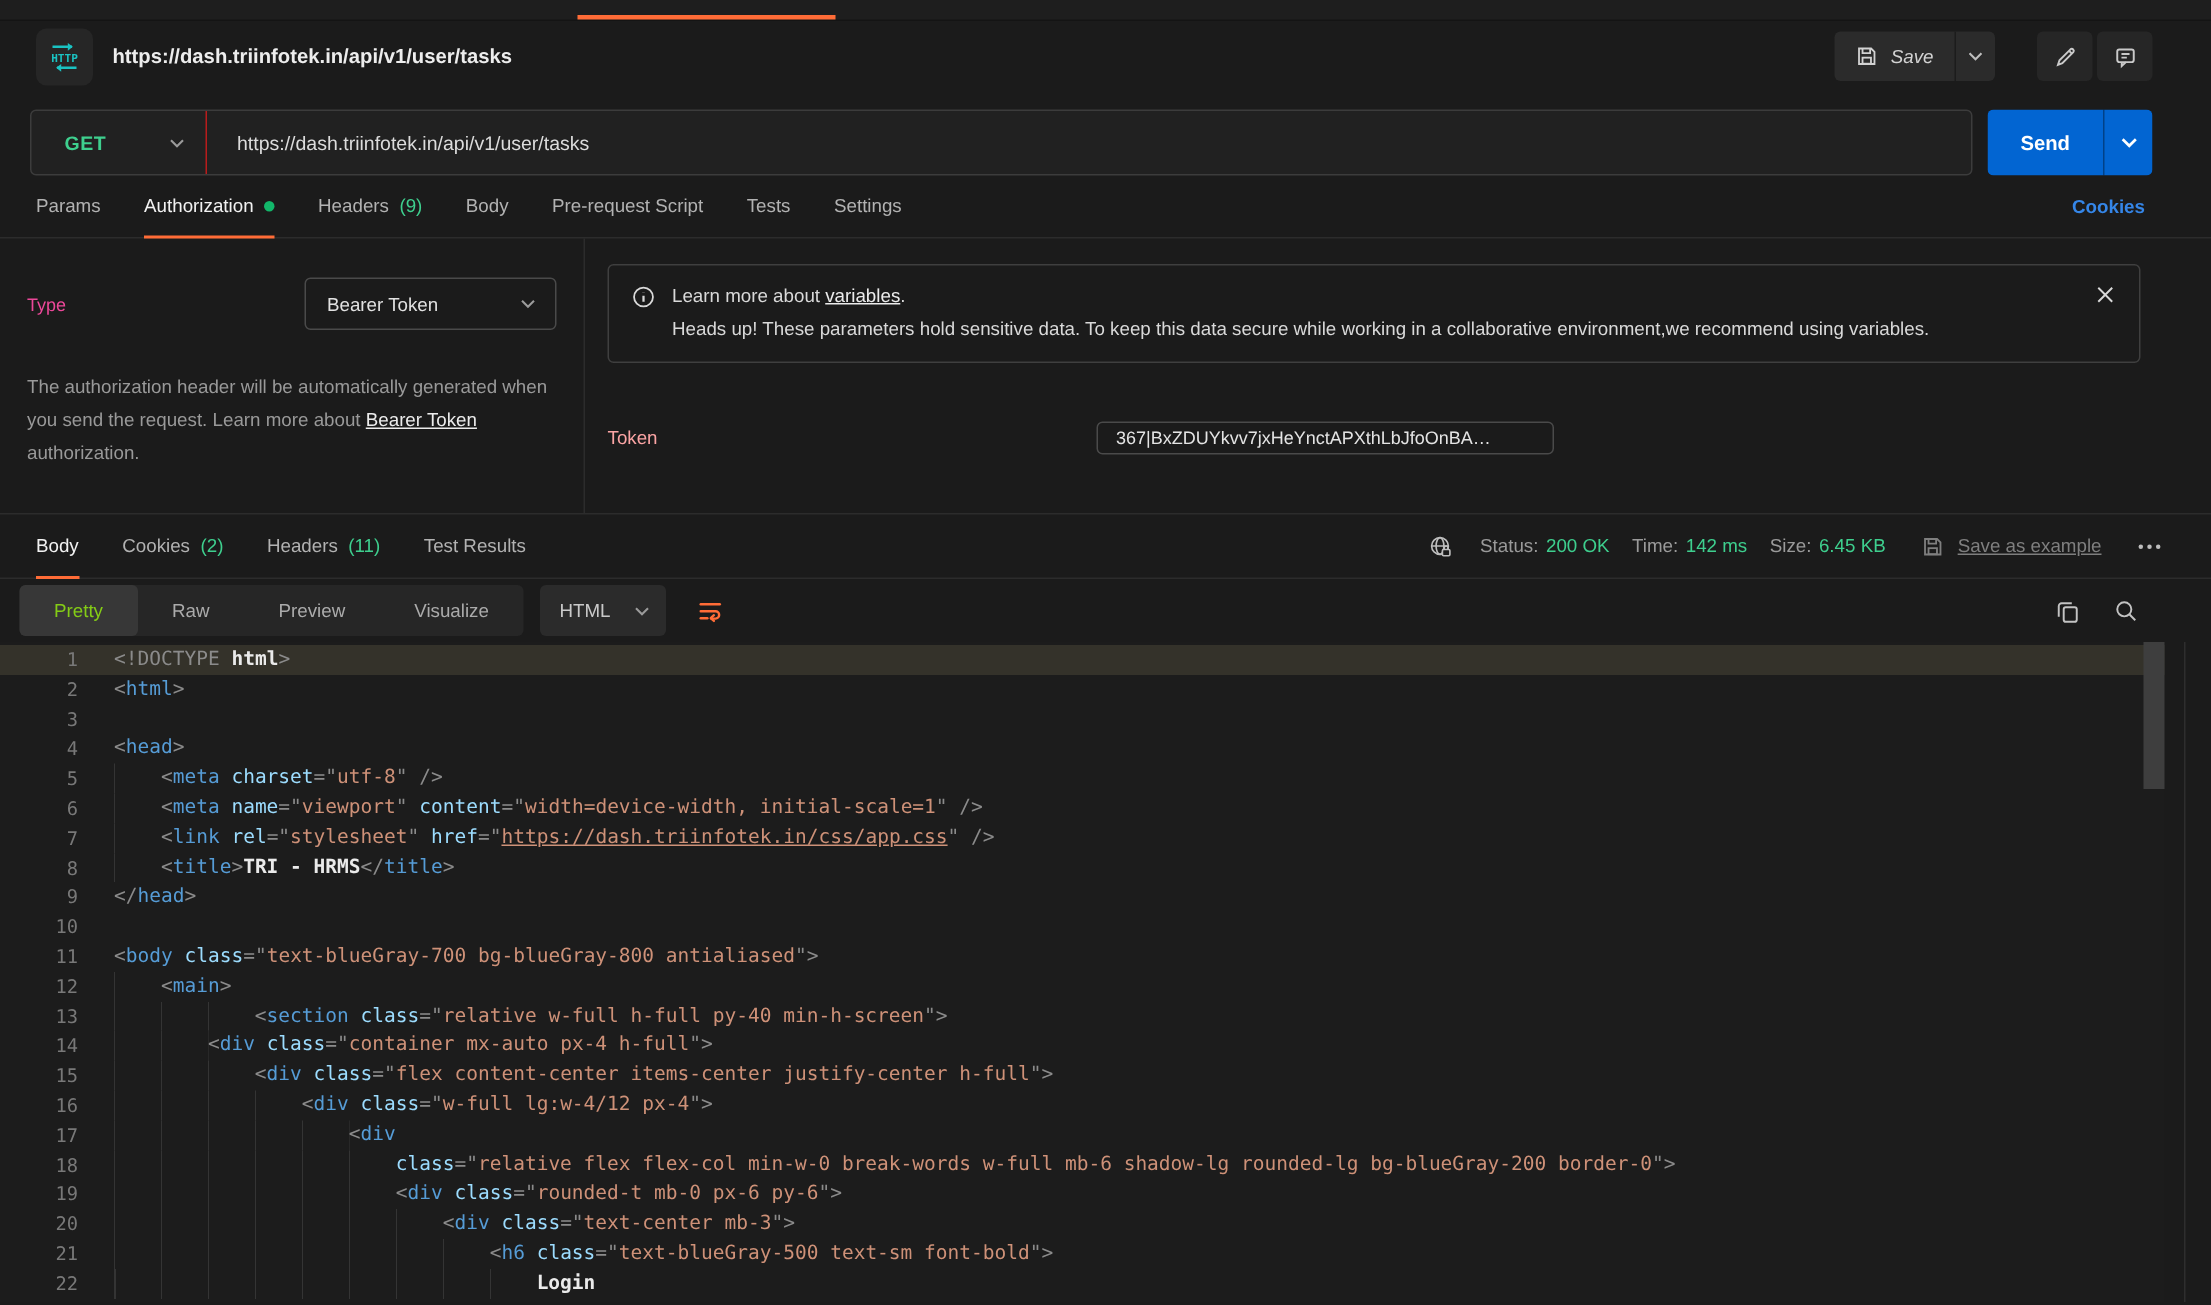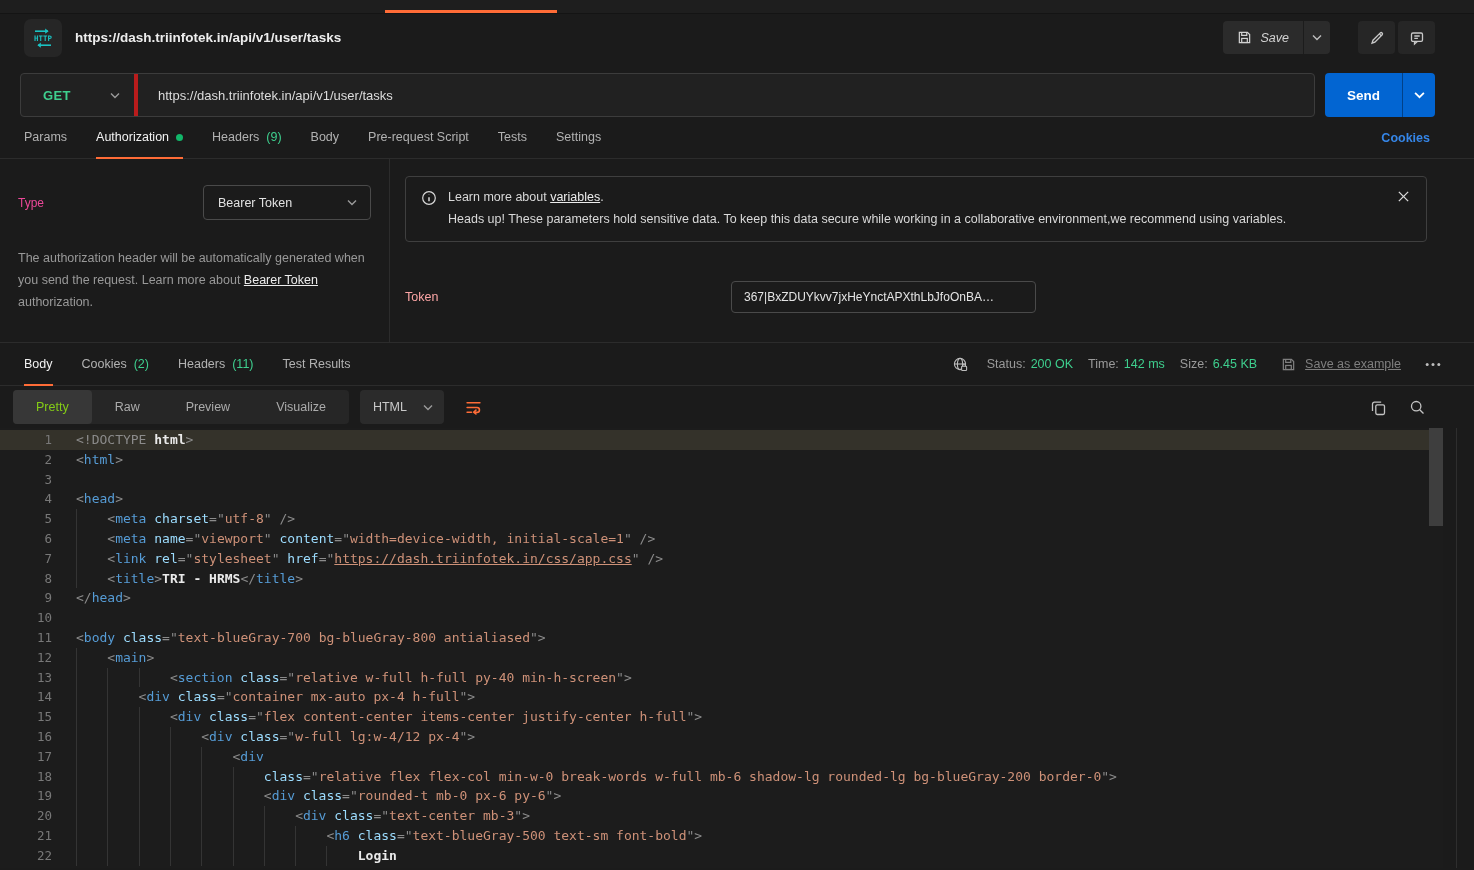--- a/index.html
+++ b/index.html
@@ -18,21 +18,21 @@
   .header-right { margin-left:auto; display:flex; align-items:center; }
   .save-group { display:flex; height:33px; background:#2b2b2b; border-radius:4px; overflow:hidden; cursor:pointer;font-style:italic; }
   .save-main { display:flex; align-items:center; gap:9px; padding:0 14px; color:#d2d2d2; font-size:12.5px; }
   .save-caret { width:27px; display:flex; align-items:center; justify-content:center; border-left:1px solid #1c1c1c; color:#bdbdbd; }
   .hdr-icons { display:flex; gap:3px; margin-left:28px; }
   .icon-btn { width:37px; height:33px; background:#262626; border-radius:4px; display:flex; align-items:center; justify-content:center; color:#c9c9c9; cursor:pointer; }
 
   
   .url-row { display:flex; margin:12px 39px 0 20px; height:44px; }
   .url-bar { flex:1; display:flex; align-items:center; background:#212121; border:1px solid #3c3c3c; border-radius:4px; margin-right:10px; }
-  .method { width:117px; height:100%; display:flex; align-items:center; padding:0 14px 0 22px; border-right:4px solid #b91c1c; cursor:pointer; }
+  .method { width:117px; height:100%; display:flex; align-items:center; padding:0 14px 0 22px; border-right:1px solid #b91c1c; cursor:pointer; }
   .method-label { color:#3ecf8e; font-weight:bold; font-size:13px; letter-spacing:.4px; }
   .method .chev { margin-left:auto; color:#9a9a9a; }
   .url-text { padding-left:20px; font-size:13px; color:#dcdcdc; }
   .send-group { display:flex; height:44px; border-radius:4px; overflow:hidden; cursor:pointer; }
   .send-main { width:77px; background:#0265d2; color:#fff; font-weight:bold; font-size:13.5px; display:flex; align-items:center; justify-content:center; }
   .send-caret { width:33px; background:#0265d2; border-left:1px solid rgba(0,0,0,.35); display:flex; align-items:center; justify-content:center; color:#fff; }
 
   
   .tabs-row { height:42px; display:flex; align-items:stretch; padding:0 44px 0 24px; border-bottom:1px solid #2c2c2c; }
   .tab { display:flex; align-items:center; gap:7px; margin-right:29px; font-size:12.5px; color:#b2b2b2; border-bottom:2px solid transparent; margin-bottom:-1px; cursor:pointer; white-space:nowrap; }
@@ -51,21 +51,21 @@
   .type-select { margin-left:auto; width:168px; height:35px; padding:0 13px 0 14px; }
   .auth-desc { margin-top:27px; width:358px; font-size:12.5px; line-height:22px; color:#999999; }
   .inline-link { color:#ececec; text-decoration:underline; cursor:pointer; }
   .auth-right { flex:1; padding:17px 47px 0 15px; }
   .banner { border:1px solid #3f3f3f; border-radius:4px; display:flex; padding:9px 14px 11px 15px; }
   .banner-icon { margin-top:4px; color:#d9d9d9; flex:0 0 auto; }
   .banner-text { flex:1; margin-left:11px; font-size:12.5px; line-height:22px; color:#d9d9d9; }
   .banner-close { color:#d9d9d9; margin:4px 2px 0 18px; cursor:pointer; flex:0 0 auto; }
   .token-row { display:flex; align-items:center; margin-top:39px; }
   .token-label { flex:0 0 326px; font-size:12.5px; color:#fca5a5; }
-  .token-input { width:305px; height:32px; border:1px solid #4a4a4a; border-radius:4px; display:flex; align-items:center; padding:0 12px; font-size:12px; color:#e4e4e4; cursor:text; }
+  .token-input { width:305px; height:22px; border:1px solid #4a4a4a; border-radius:4px; display:flex; align-items:center; padding:0 12px; font-size:12px; color:#e4e4e4; cursor:text; }
   .token-input span { white-space:nowrap; overflow:hidden; }
 
   
   .resp-header { height:43px; display:flex; align-items:stretch; padding:0 33px 0 24px; border-bottom:1px solid #2c2c2c; }
   .resp-meta { margin-left:auto; display:flex; align-items:center; gap:15px; font-size:12.5px; }
   .meta-pair { display:flex; gap:5px; white-space:nowrap; }
   .meta-label { color:#9a9a9a; }
   .meta-value { color:#3ecf8e; }
   .globe { color:#bdbdbd; margin-right:3px; }
   .save-example { display:flex; align-items:center; gap:9px; color:#7f7f7f; margin-left:9px; cursor:pointer; white-space:nowrap;text-decoration:underline; }

